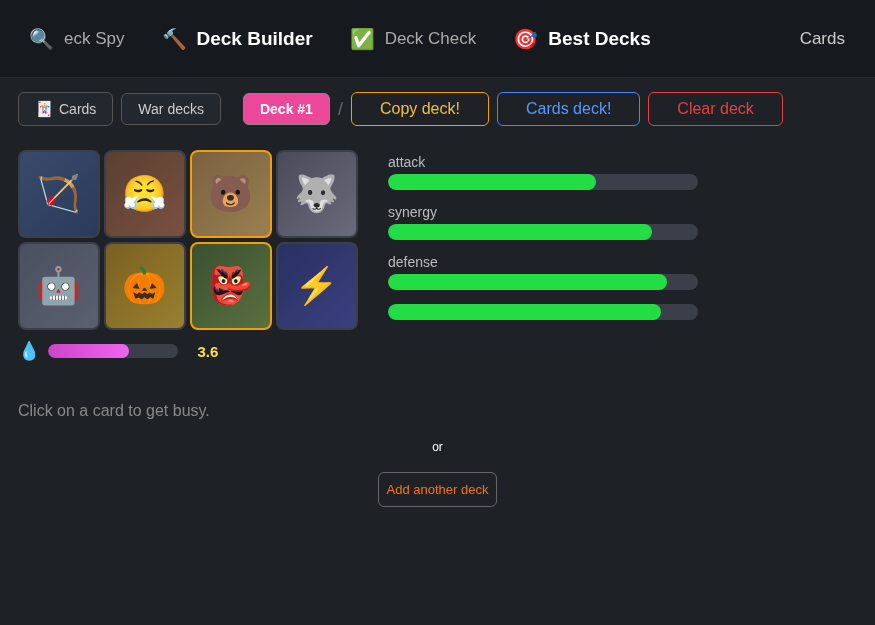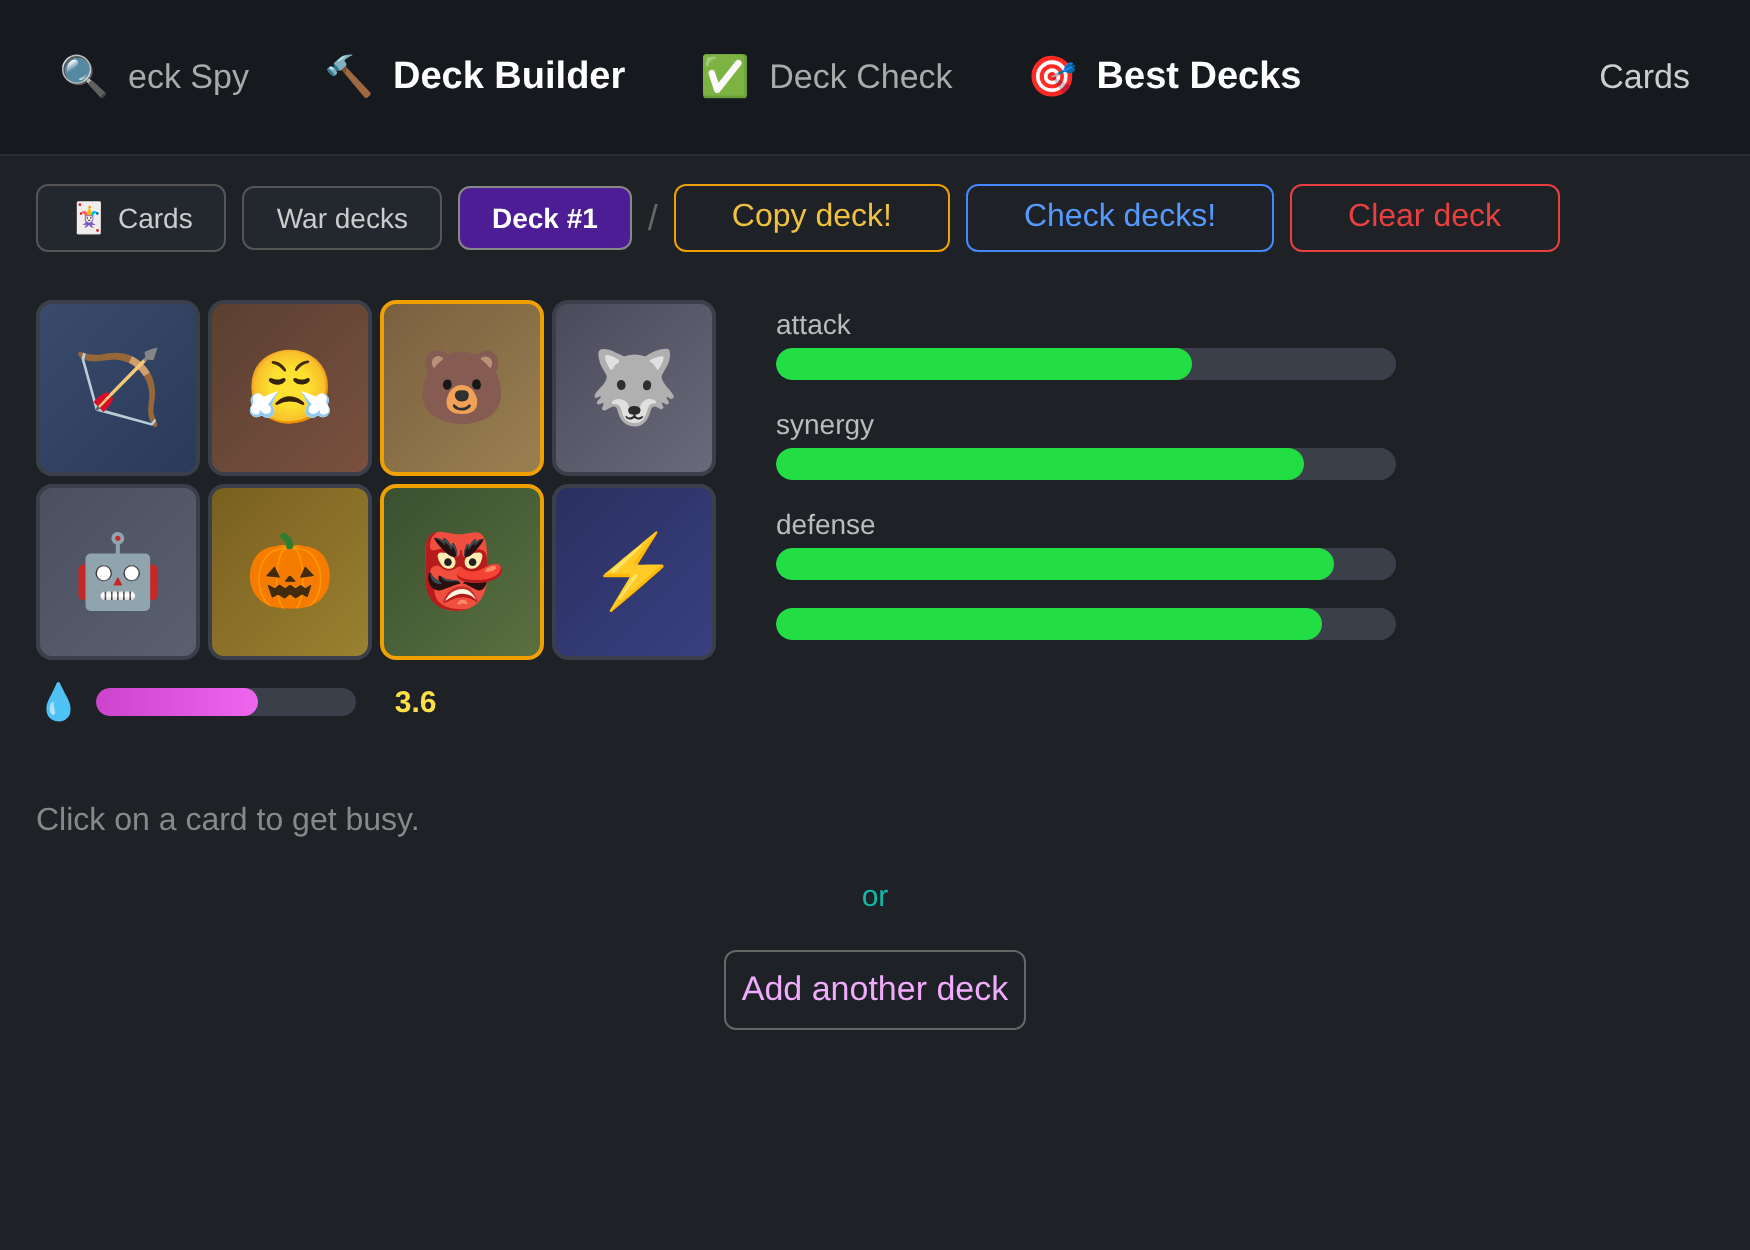--- a/index.html
+++ b/index.html
@@ -69,24 +69,25 @@
       color: #ccc;
       border-radius: 6px;
       padding: 7px 16px;
       font-size: 14px;
       cursor: pointer;
       display: flex;
       align-items: center;
       gap: 6px;
     }
     .sub-nav-btn.active-deck {
-      background: #4c1d95;
+      background: #ec4899;
       border-color: #888;
       color: #fff;
       font-weight: 600;
+      margin-left: 14px;
     }
     .breadcrumb-sep {
       color: #666;
       font-size: 18px;
     }
     .action-btn {
       border-radius: 6px;
       padding: 7px 28px;
       font-size: 16px;
       cursor: pointer;
@@ -214,33 +215,33 @@
     }
 
     
     .center-message {
       padding: 30px 18px 14px;
       color: #888;
       font-size: 16px;
     }
     .center-or {
       text-align: center;
-      color: #14b8a6;
-      font-size: 15px;
+      color: #ffffff;
+      font-size: 12px;
       margin: 6px 0 18px;
     }
     .add-deck-btn {
       display: block;
       margin: 0 auto;
       background: transparent;
       border: 1.5px solid #666;
-      color: #f0abfc;
+      color: #f97316;
       border-radius: 6px;
       padding: 9px 8px;
-      font-size: 17px;
+      font-size: 13px;
       cursor: pointer;
     }
 
     .small-icon {
       width: 18px;
       height: 18px;
       display: inline-block;
       font-size: 15px;
     }
   </style>
@@ -273,21 +274,21 @@
     <span>Cards</span>
   </button>
   <button class="sub-nav-btn">
     <span>War decks</span>
   </button>
   <button class="sub-nav-btn active-deck">
     <span>Deck #1</span>
   </button>
   <span class="breadcrumb-sep">/</span>
   <button class="action-btn btn-copy">Copy deck!</button>
-  <button class="action-btn btn-check">Check decks!</button>
+  <button class="action-btn btn-check">Cards deck!</button>
   <button class="action-btn btn-clear">Clear deck</button>
 </div>
 
 <div class="main-content">
 
   <div>
     <div class="card-grid">
 
       <div class="card-slot card-arrows">
         <span class="card-emoji">🏹</span>

